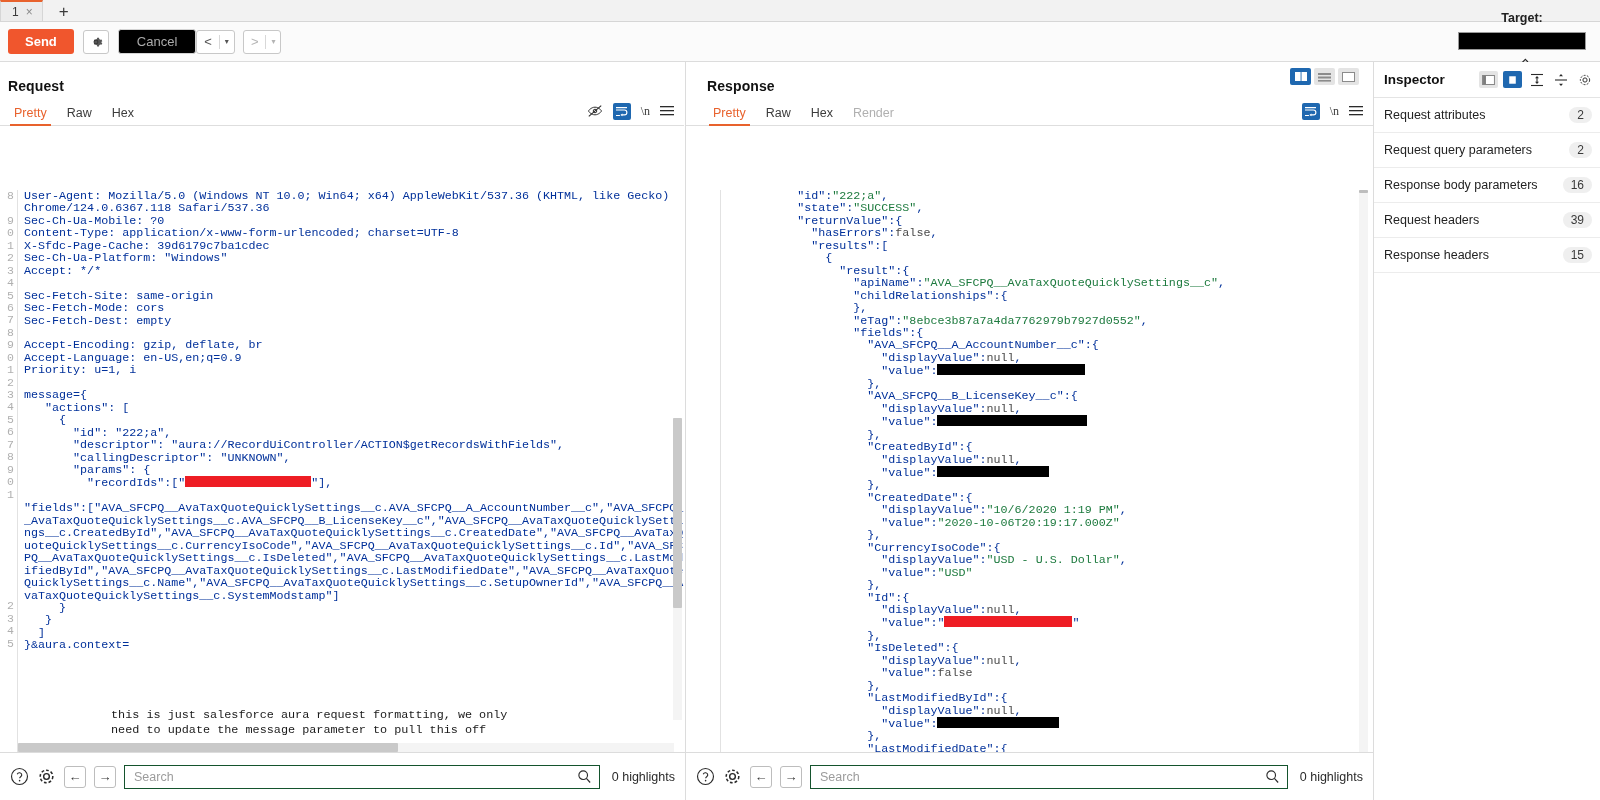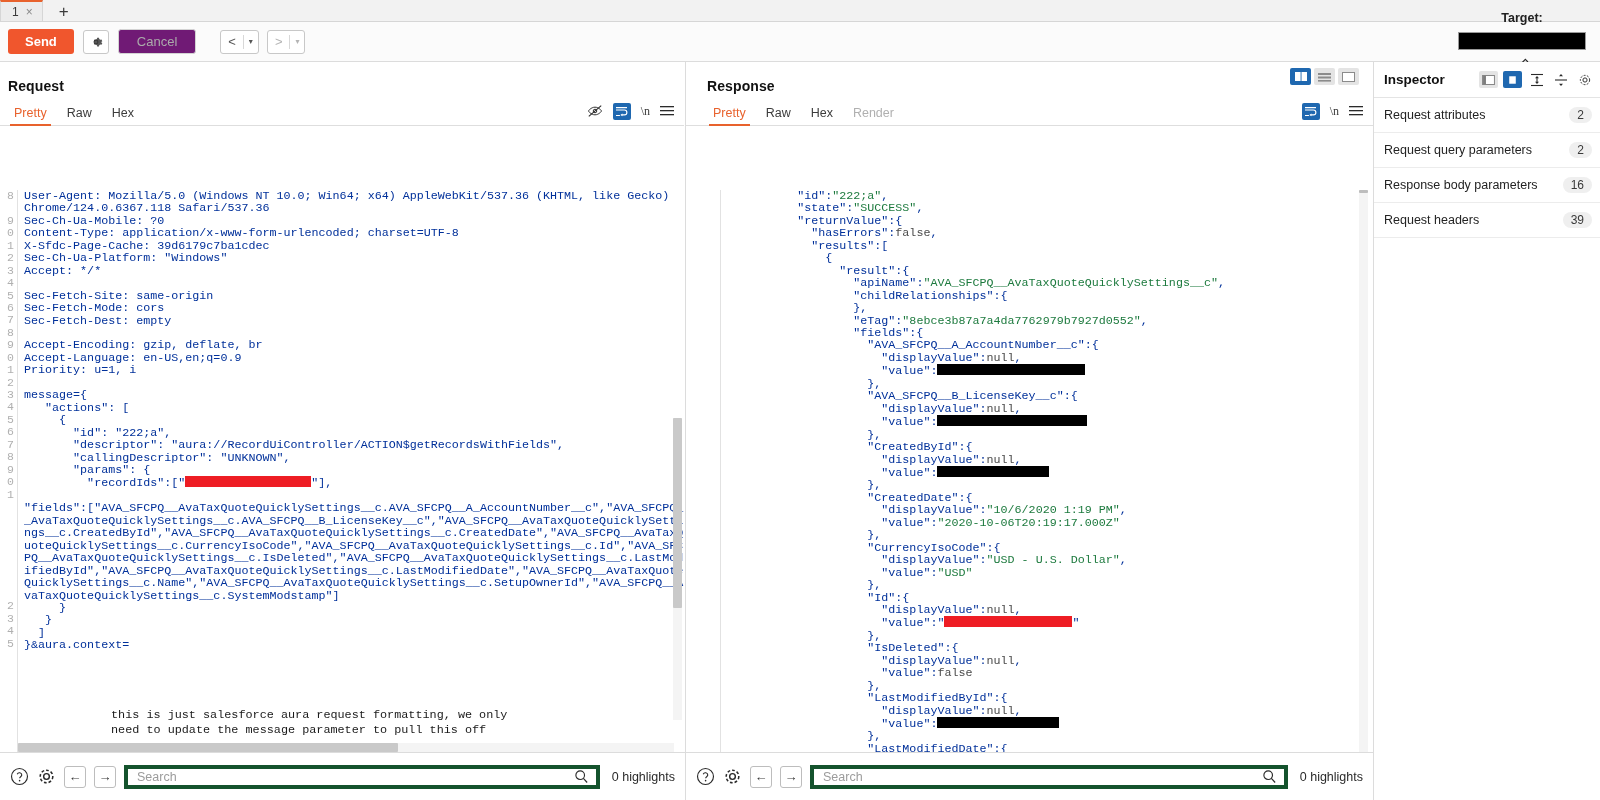--- a/index.html
+++ b/index.html
@@ -44,22 +44,22 @@
     background: #f0562d; color: #fff; border: none; border-radius: 3px;
     font-size: 13px; font-weight: bold; font-family: inherit;
     padding: 5px 17px; cursor: pointer; margin-right: 9px;
   }
   .icon-btn {
     width: 26px; height: 24px; border: 1px solid #c8c8c8; border-radius: 3px;
     background: #fff; display: flex; align-items: center; justify-content: center;
     cursor: pointer; margin-right: 9px;
   }
   .btn-cancel {
-    background: #701a75; color: #ababab; border: 1px solid #d3d3d3; border-radius: 3px;
-    font-size: 13px; font-family: inherit; padding: 4px 18px; margin-right: 24px;
+    background: #000000; color: #ababab; border: 1px solid #d3d3d3; border-radius: 3px;
+    font-size: 13px; font-family: inherit; padding: 4px 18px; margin-right: 0;
     cursor: default;
   }
   .navgrp {
     display: flex; align-items: center; border: 1px solid #c8c8c8; border-radius: 3px;
     background: #fff; height: 24px; margin-right: 8px; overflow: hidden;
   }
   .navgrp .nv { padding: 0 7px; font-size: 13px; color: #555; cursor: pointer; line-height: 22px; }
   .navgrp .sep { width: 1px; height: 14px; background: #d8d8d8; }
   .navgrp .car { padding: 0 5px; font-size: 8px; color: #555; cursor: pointer; }
   .navgrp.dim .nv, .navgrp.dim .car { color: #b4b4b4; }
@@ -187,21 +187,21 @@
   }
   .bb-req { left: 0; width: 685px; }
   .bb-res { left: 685px; width: 688px; border-left: 1px solid #dcdcdc; }
   .sq-btn {
     width: 22px; height: 22px; border: 1px solid #bdbdbd; border-radius: 3px;
     background: #fff; display: flex; align-items: center; justify-content: center;
     cursor: pointer; font-size: 13px; color: #3a3a3a;
   }
   .plain-ic { display: flex; align-items: center; justify-content: center; cursor: pointer; }
   .searchbox {
-    flex: 1; height: 24px; border: 4px solid #14532d; background: #fff;
+    flex: 1; height: 24px; border: 1px solid #14532d; background: #fff;
     display: flex; align-items: center; padding: 0 7px;
   }
   .searchbox input {
     border: none; outline: none; flex: 1; font-family: inherit;
     font-size: 12.5px; color: #2a2a2a; background: transparent;
   }
   .searchbox input::placeholder { color: #9c9c9c; }
   .highlights { font-size: 12.5px; color: #2a2a2a; white-space: nowrap; padding-left: 4px; }
 </style>
 </head>
@@ -452,20 +452,24 @@
           <span class="cnt">2</span>
         </div>
         <div class="insp-row">
           <span class="lbl">Response body parameters</span>
           <span class="cnt">16</span>
         </div>
         <div class="insp-row">
           <span class="lbl">Request headers</span>
           <span class="cnt">39</span>
         </div>
+        <div class="insp-row">
+          <span class="lbl">Response headers</span>
+          <span class="cnt">15</span>
+        </div>
       </div>
   </div>
 
   <div class="botbar bb-req">
     <span class="plain-ic">
       <svg width="19" height="19" viewBox="0 0 20 20">
           <circle cx="10" cy="10" r="8.4" fill="none" stroke="#2a2a2a" stroke-width="1.2"></circle>
           <path d="M7.6 7.6a2.5 2.5 0 014.8.9c0 1.7-2.2 1.9-2.2 3.3" fill="none" stroke="#2a2a2a" stroke-width="1.2"></path>
           <circle cx="10.1" cy="14.4" r="0.85" fill="#2a2a2a"></circle>
         </svg>

